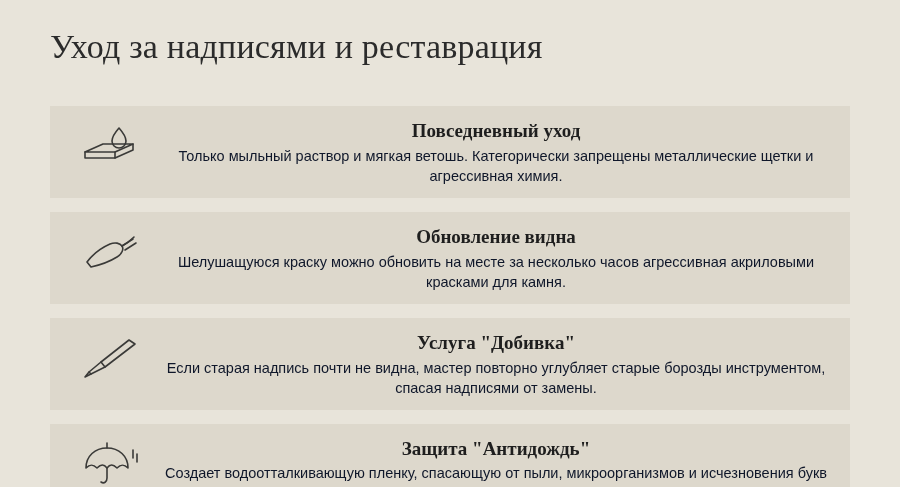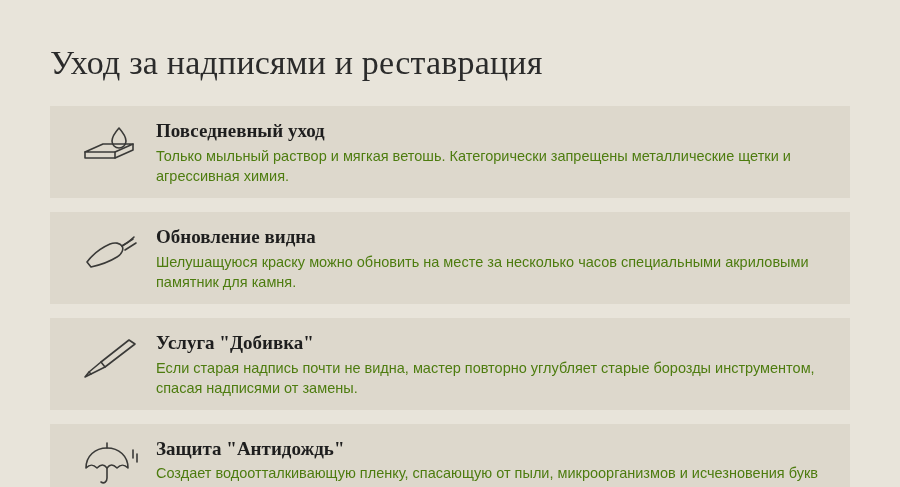--- a/index.html
+++ b/index.html
@@ -16,21 +16,21 @@
   .page {
     position: relative;
     width: 900px;
     height: 487px;
     background: #e8e4da;
     box-sizing: border-box;
   }
   .title {
     position: absolute;
     left: 50px;
-    top: 44px;
+    top: 28px;
     font-family: "Liberation Serif", serif;
     font-size: 34px;
     font-weight: 400;
     color: #2b2b2b;
     letter-spacing: 0.2px;
     white-space: nowrap;
   }
   .cards {
     position: absolute;
     left: 50px;
@@ -39,20 +39,21 @@
   }
   .card {
     position: relative;
     display: flex;
     align-items: flex-start;
     background: #ddd8cc;
     margin-bottom: 14px;
     padding: 12px 14px 12px 14px;
     box-sizing: border-box;
     min-height: 78px;
+    text-align: center;
   }
   .card-icon {
     flex: 0 0 92px;
     width: 92px;
     height: 56px;
     display: flex;
     align-items: center;
     justify-content: center;
     color: #3a3a38;
   }
@@ -65,21 +66,21 @@
     font-size: 19px;
     font-weight: 700;
     color: #1e1e1e;
     margin: 0 0 4px 0;
     line-height: 1.15;
   }
   .card-text {
     font-family: "Liberation Sans", sans-serif;
     font-size: 14.5px;
     font-weight: 400;
-    color: #4d7c0f;
+    color: #0f172a;
     line-height: 1.38;
     margin: 0;
     max-width: 690px;
   }
   svg { display: block; }
 </style>
 </head>
 <body>
 
 <div class="page">
@@ -107,21 +108,21 @@
       <div class="card-icon">
         <svg width="62" height="48" viewBox="0 0 62 48" fill="none" stroke="#3a3a38" stroke-width="1.6" stroke-linecap="round" stroke-linejoin="round">
           <path d="M8 34 C14 26 22 20 31 16 C36 14 41 15 43 18 C45 21 43 26 38 29 C30 34 21 37 12 39 Z"></path>
           <path d="M43 18 L54 11"></path>
           <path d="M46 22 L57 15"></path>
           <path d="M43 18 C47 16 52 12 55 9"></path>
         </svg>
       </div>
       <div class="card-body">
         <div class="card-title">Обновление видна</div>
-        <div class="card-text">Шелушащуюся краску можно обновить на месте за несколько часов специальными акриловыми памятник для камня.</div>
+        <div class="card-text">Шелушащуюся краску можно обновить на месте за несколько часов агрессивная акриловыми красками для камня.</div>
       </div>
     </div>
 
     <div class="card">
       <div class="card-icon">
         <svg width="62" height="48" viewBox="0 0 62 48" fill="none" stroke="#3a3a38" stroke-width="1.6" stroke-linecap="round" stroke-linejoin="round">
           <path d="M56 10 L50 6 L22 28 L26 33 Z"></path>
           <path d="M22 28 L10 38 L6 43 L12 40 L26 33"></path>
           <path d="M10 38 L12 40"></path>
         </svg>

